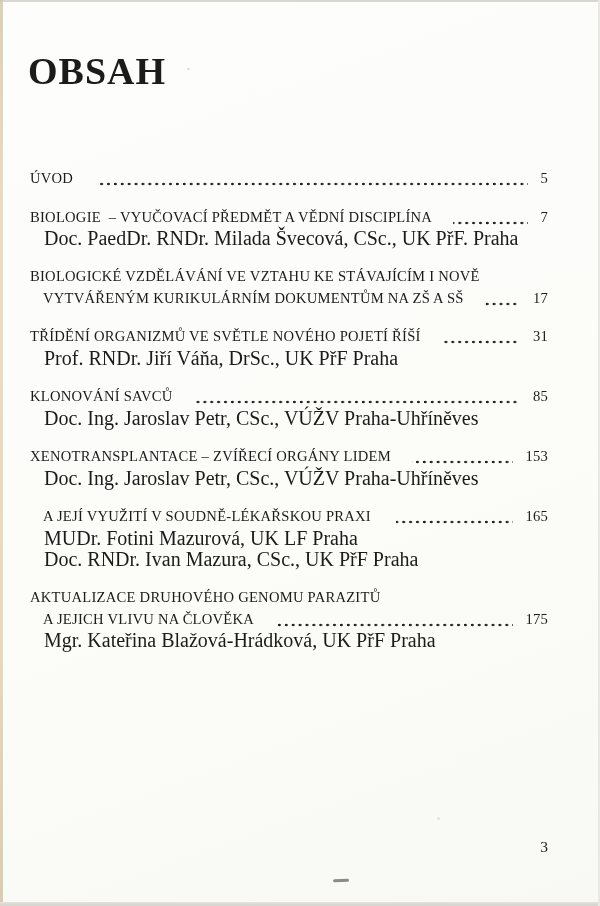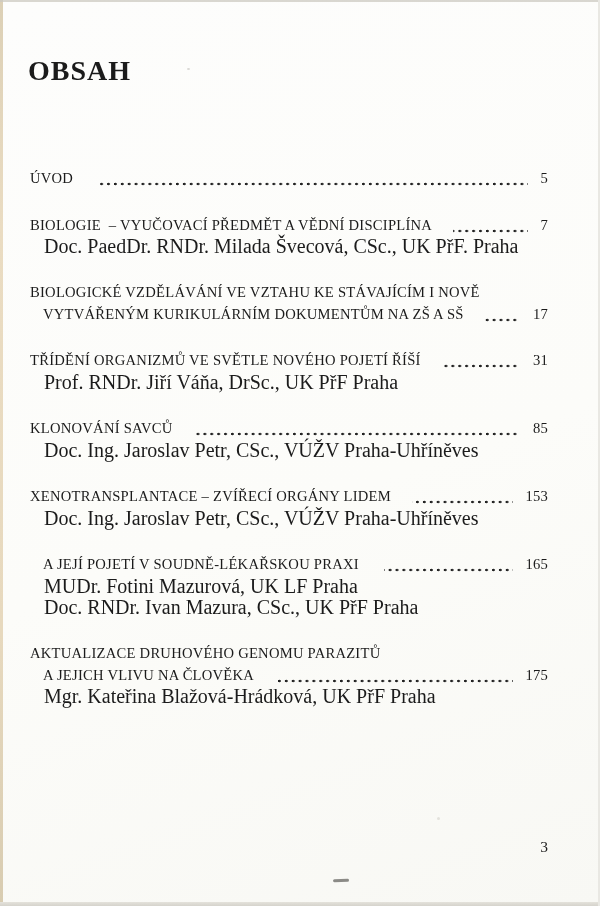--- a/index.html
+++ b/index.html
@@ -69,29 +69,29 @@
   }
 
   .content {
     position: absolute;
     left: 30px;
     right: 52px;
     top: 0;
   }
   .page-title {
     margin: 55px 0 0 -2px;
-    font-size: 28px;
+    font-size: 38px;
     font-weight: 700;
     letter-spacing: 1px;
     line-height: 32px;
   }
   .toc {
     margin-top: 81px;
   }
-  .entry { margin-top: 25px; }
+  .entry { margin-top: 17px; }
   .entry:first-child { margin-top: 0; }
   .title-row {
     display: flex;
     line-height: 21.5px;
     font-size: 14.6px;
     letter-spacing: 0.25px;
     gap: 12px;
   }
   .title-row .title-text { white-space: pre; }
   .title-row.cont { padding-left: 13px; align-items: center; }
@@ -175,21 +175,21 @@
         <div class="entry">
           <div class="title-row">
             <span class="title-text">XENOTRANSPLANTACE – ZVÍŘECÍ ORGÁNY LIDEM</span>
             <span class="leader"></span>
             <span class="pgnum">153</span>
           </div>
           <div class="author">Doc. Ing. Jaroslav Petr, CSc., VÚŽV Praha-Uhříněves</div>
         </div>
         <div class="entry">
           <div class="title-row cont">
-            <span class="title-text">A JEJÍ POJETÍ V SOUDNĚ-LÉKAŘSKOU PRAXI </span>
+            <span class="title-text">A JEJÍ VYUŽITÍ V SOUDNĚ-LÉKAŘSKOU PRAXI </span>
             <span class="leader"></span>
             <span class="pgnum">165</span>
           </div>
           <div class="author">MUDr. Fotini Mazurová, UK LF Praha</div>
           <div class="author">Doc. RNDr. Ivan Mazura, CSc., UK PřF Praha</div>
         </div>
         <div class="entry">
           <div class="title-row">
             <span class="title-text">AKTUALIZACE DRUHOVÉHO GENOMU PARAZITŮ</span>
           </div>

